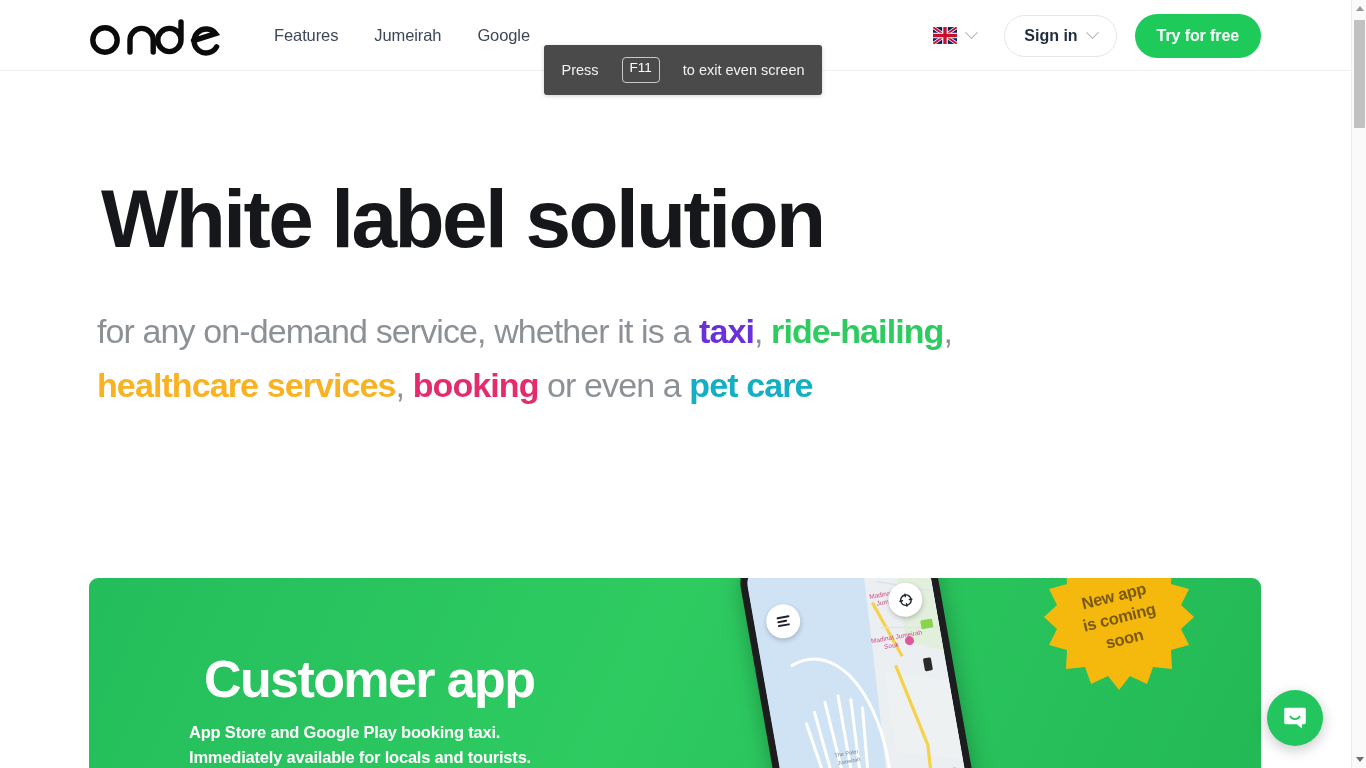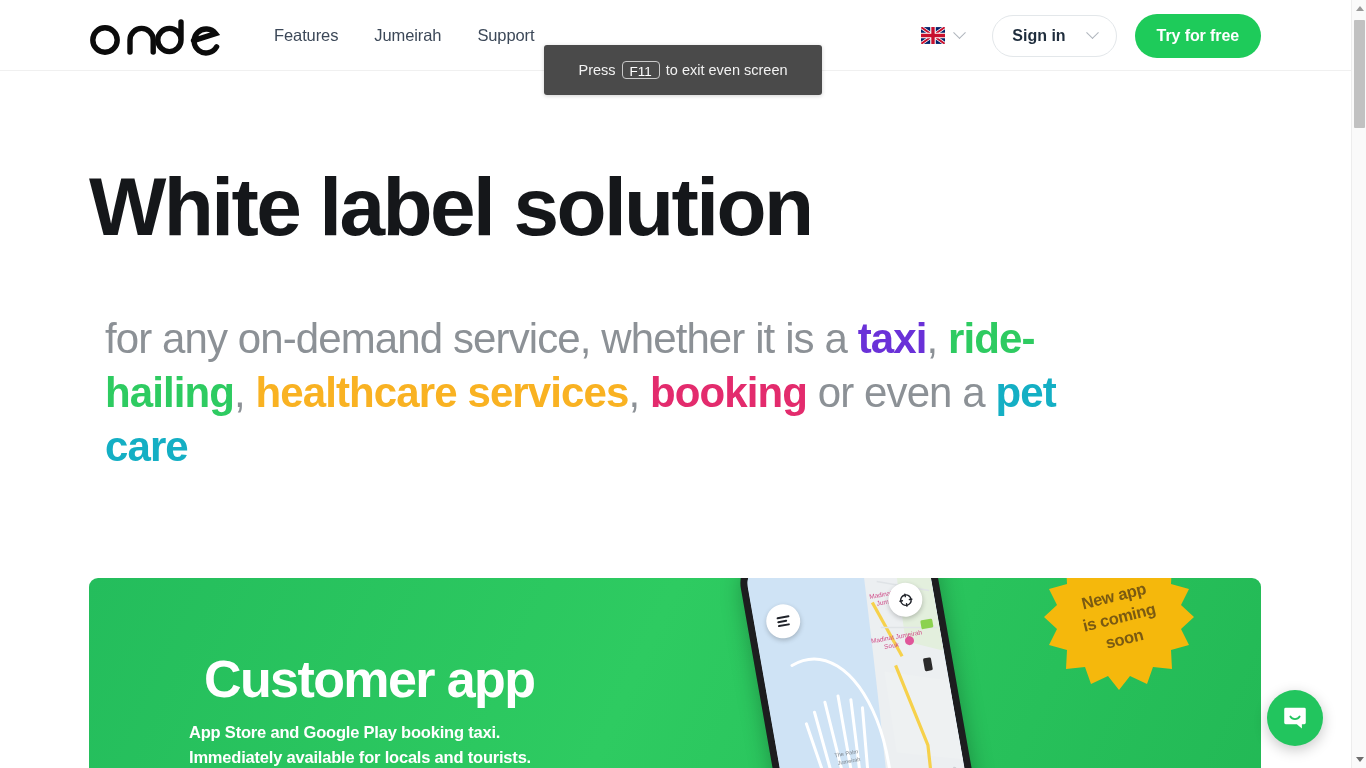--- a/index.html
+++ b/index.html
@@ -94,21 +94,21 @@
   }
   #flag-uk {
     width: 24px; height: 17px;
     display: block;
     border-radius: 1px;
   }
 
   #signin-btn {
     display: flex;
     align-items: center;
-    gap: 22px;
+    gap: 10px;
     height: 42px;
     padding: 0 19px;
     border: 1px solid #e3e7ea;
     border-radius: 21px;
     background: #fff;
     color: #1f2d3d;
     font-size: 16px;
     font-weight: 600;
     cursor: pointer;
     margin-right: 18px;
@@ -135,54 +135,54 @@
   
   #fullscreen-toast {
     position: absolute;
     left: 544px; top: 45px;
     width: 278px; height: 50px;
     background: #4a4a4a;
     border-radius: 3px;
     display: flex;
     align-items: center;
     justify-content: center;
-    gap: 6px;
+    gap: 23px;
     color: #f2f2f2;
     font-size: 14.5px;
     z-index: 60;
     box-shadow: 0 1px 4px rgba(0,0,0,0.18);
   }
   #fullscreen-key {
     border: 1px solid #c9c9c9;
     border-radius: 4px;
-    padding: 3px 7px 0;
+    padding: 3px 7px 8px;
     font-size: 13.5px;
     line-height: 1;
     color: #ffffff;
   }
 
   
   #hero-title {
     position: absolute;
     left: 89px; top: 160px;
-    margin: 0;
+    margin: 12px;
     font-size: 82px;
     line-height: 94px;
     font-weight: 800;
     letter-spacing: -2.6px;
     color: #15171a;
     white-space: nowrap;
   }
 
   #hero-subtitle {
     position: absolute;
     left: 89px; top: 296px;
     width: 990px;
-    margin: 16px;
-    font-size: 42px;
+    margin: 8px;
+    font-size: 34px;
     line-height: 54px;
     font-weight: 500;
     letter-spacing: -0.9px;
     color: #8c9196;
   }
   #hero-subtitle .kw { font-weight: 600; }
 
   
   #promo-card {
     position: absolute;
@@ -354,21 +354,21 @@
       </a>
 
       <nav id="main-nav">
         <div class="nav-item">
           <span>Features</span>
         </div>
         <div class="nav-item">
           <span>Jumeirah</span>
         </div>
         <div class="nav-item">
-          <span>Support</span>
+          <span>Google</span>
         </div>
       </nav>
 
       <div id="header-right">
 
         <div id="lang-switcher">
           <svg id="flag-uk" viewBox="0 0 60 42">
             <rect width="60" height="42" fill="#012169"></rect>
             <path d="M0,0 L60,42 M60,0 L0,42" stroke="#fff" stroke-width="8.4"></path>
             <path d="M0,0 L60,42 M60,0 L0,42" stroke="#C8102E" stroke-width="5"></path>

